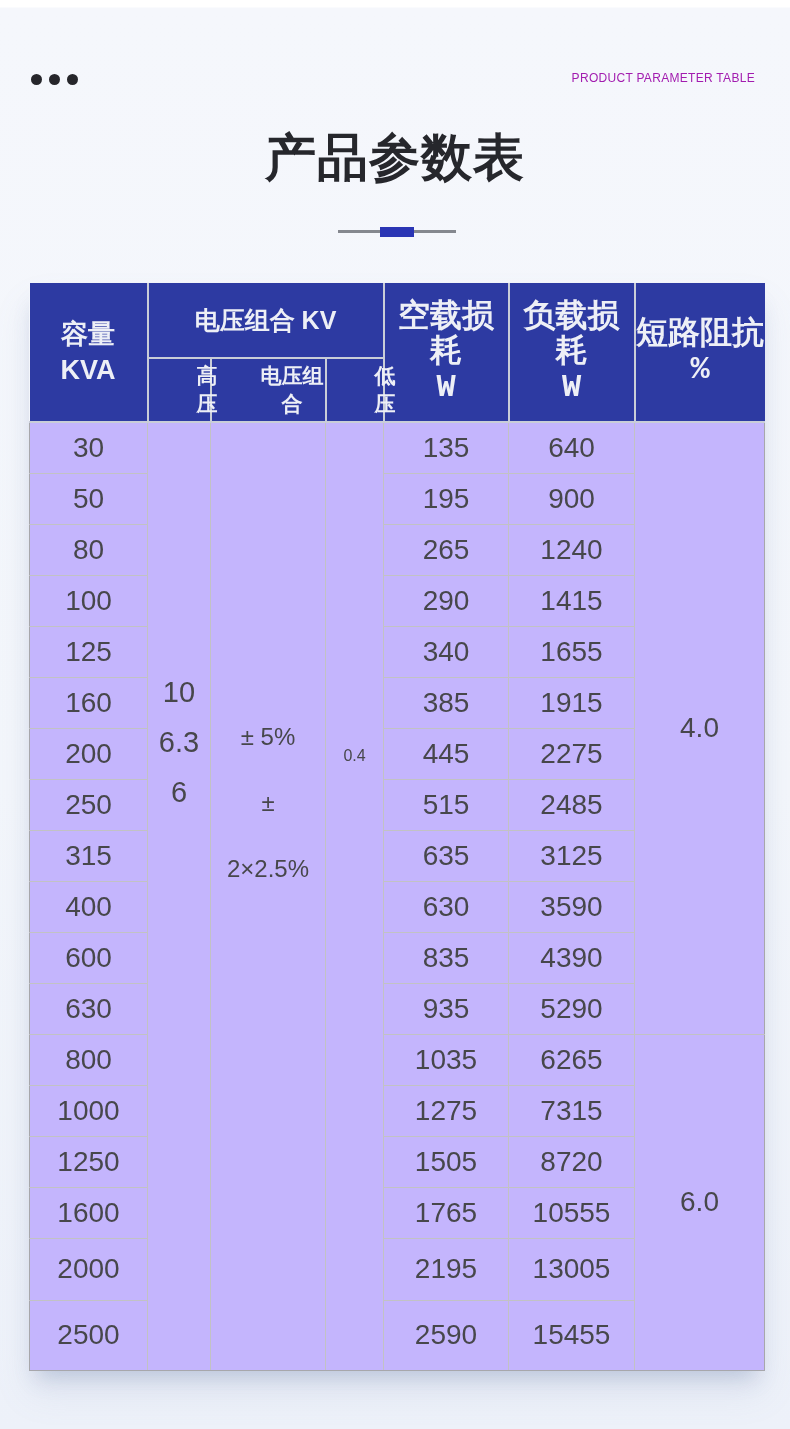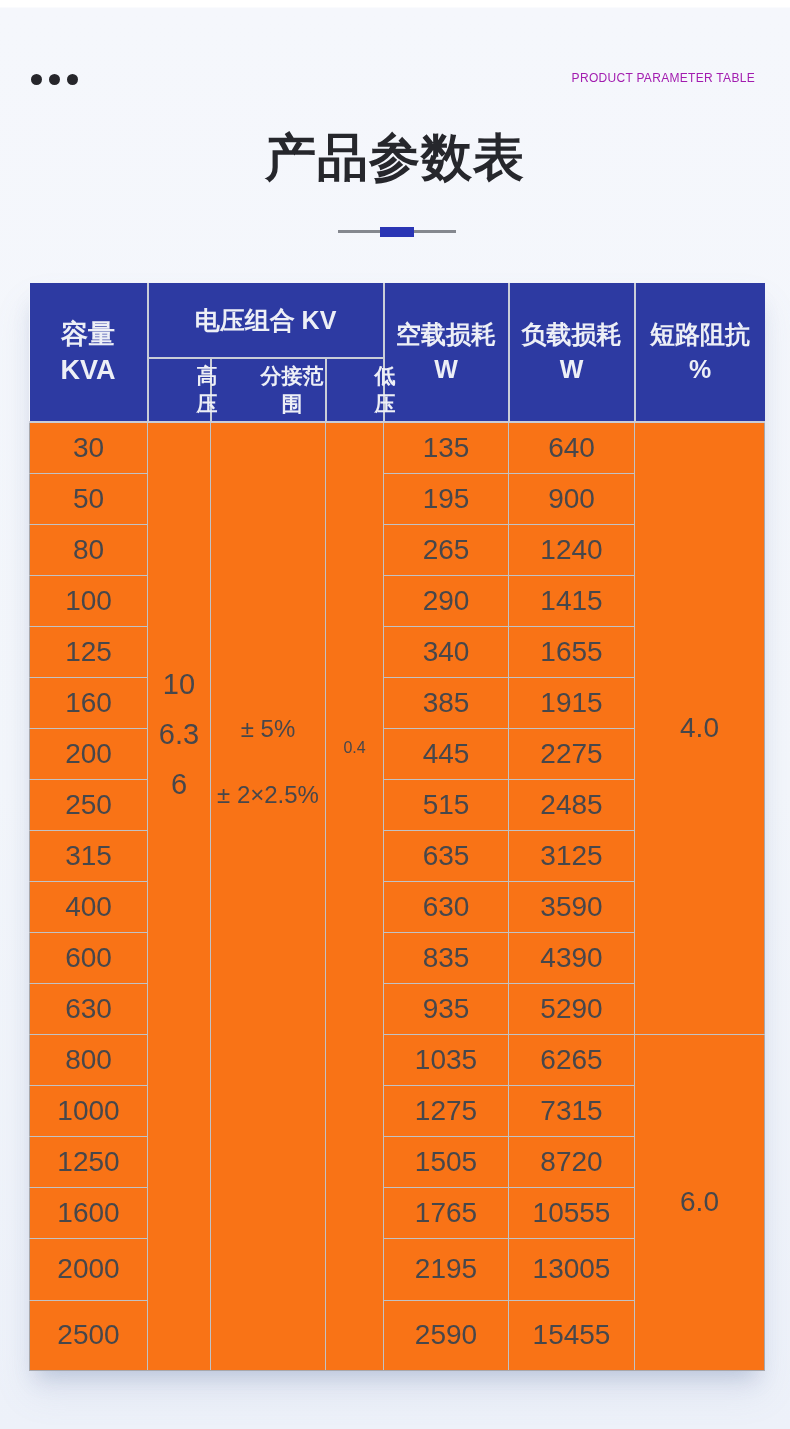--- a/index.html
+++ b/index.html
@@ -30,26 +30,26 @@
     box-shadow:0 14px 20px -8px rgba(90,110,160,.28), 0 22px 34px rgba(120,140,185,.12);
   }
   table{border-collapse:collapse;table-layout:fixed;width:735px;}
   th{
     background:#2d3aa2;color:#edeff6;font-weight:700;
     border:2px solid #c9cdd8;text-align:center;vertical-align:middle;padding:0;
   }
   th.bt{border-top-style:hidden;} th.bl{border-left-style:hidden;} th.br{border-right-style:hidden;}
   tr.h1{height:75px;} tr.h2{height:64px;}
   .th-big{font-size:27px;line-height:36px;}
-  .th-mid{font-size:25px;line-height:35px;}
+  .th-mid{font-size:32px;line-height:35px;font-family:Liberation Mono, monospace;}
   .th-vg{font-size:25px;}
   .th-sub{font-size:21px;padding-left:48px;}
   td{
-    background:#f97316;border:1px solid #c2c2c4;
-    text-align:center;vertical-align:middle;padding:0;
+    background:#c4b5fd;border:1px solid #c2c2c4;
+    text-align:center;vertical-align:middle;padding:8px;
     font-size:28px;color:#47474b;
   }
   tbody tr{height:51px;}
   tr.tall-1{height:62px;} tr.tall-2{height:70px;}
   td.vtop{vertical-align:top;}
   .hv-block{padding-top:236px;line-height:50px;font-size:29px;}
   .tap-block{padding-top:273px;line-height:66px;font-size:24px;}
   .lv-block{padding-top:300px;line-height:50px;font-size:16px;}
   td.el{border-left-color:#a7a7ab;}
   td.er{border-right-color:#a7a7ab;}
@@ -99,21 +99,21 @@
         <div>负载损耗</div>
         <div>W</div>
       </th>
       <th rowspan="2" class="th-mid bt br">
         <div>短路阻抗</div>
         <div>%</div>
       </th>
     </tr>
     <tr class="h2">
       <th class="th-sub">高压</th>
-      <th class="th-sub">分接范围</th>
+      <th class="th-sub">电压组合</th>
       <th class="th-sub">低压</th>
     </tr>
   </thead>
   <tbody>
     <tr>
       <td class="el">30</td>
       <td rowspan="18" class="vtop eb">
         <div class="hv-block">
           <div>10</div>
           <div>6.3</div>

